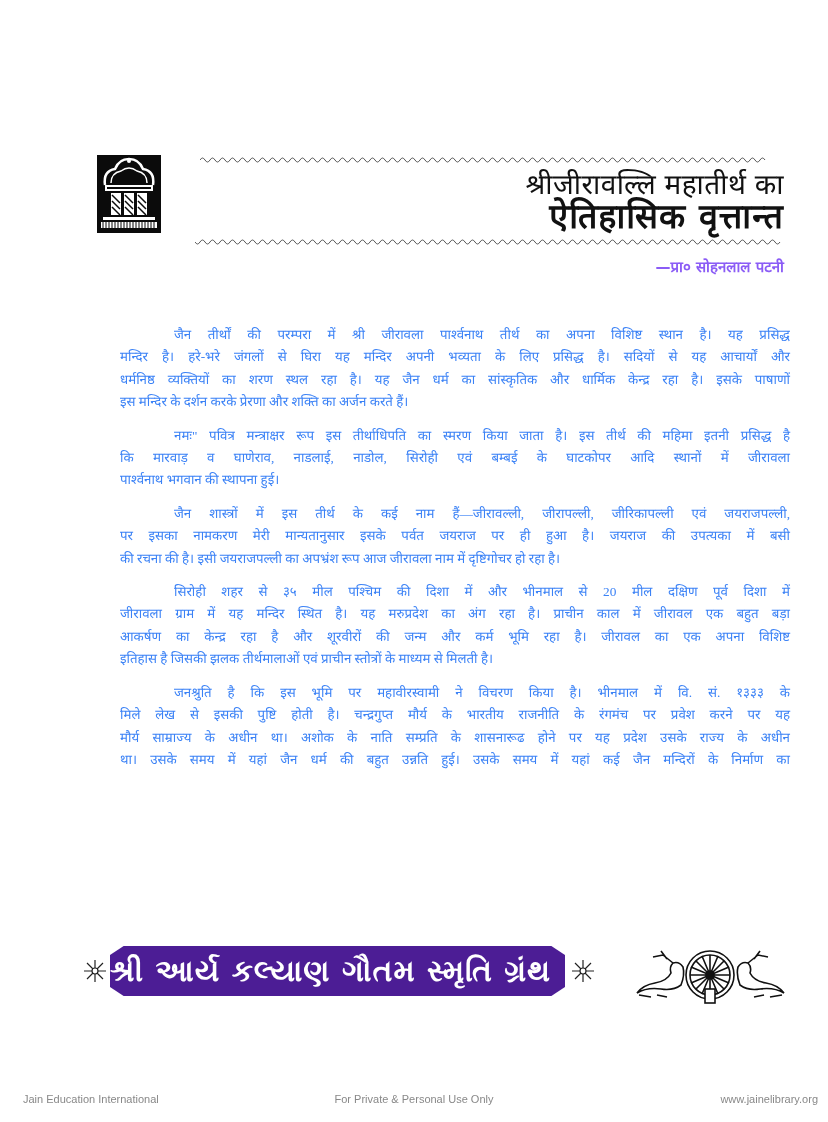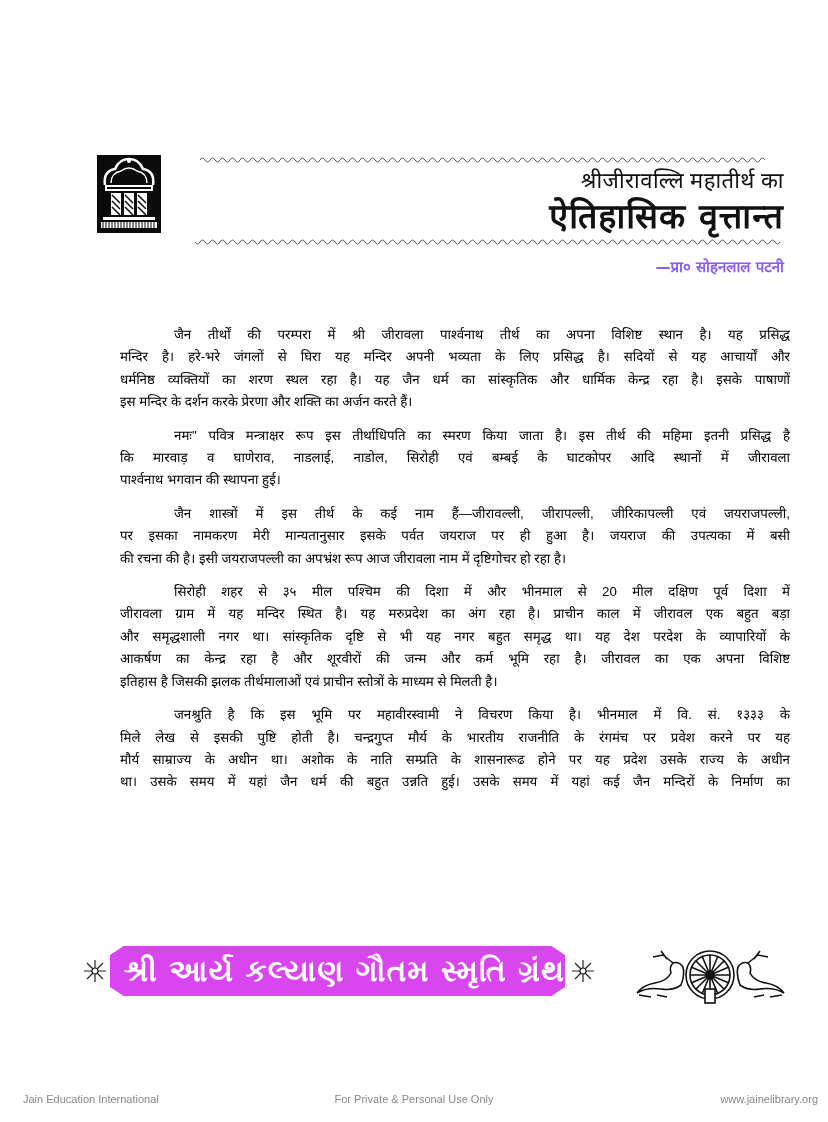--- a/index.html
+++ b/index.html
@@ -15,53 +15,53 @@
     }
     .wavy {
       position: absolute; height: 10px; overflow: hidden;
     }
     .wavy svg { display: block; }
     .wavy-top { left: 200px; top: 155px; width: 590px; }
     .wavy-bottom { left: 195px; top: 237px; width: 590px; }
 
     .subtitle {
       position: absolute; right: 44px; top: 164px;
-      font-family: Liberation Serif, serif; font-size: 22px; font-weight: normal;
+      font-family: Liberation Sans, sans-serif; font-size: 28px; font-weight: normal;
       letter-spacing: 0.5px; color: #111; white-space: nowrap;
     }
     .title {
       position: absolute; right: 44px; top: 192px;
       font-family: "DejaVu Sans", sans-serif; font-size: 34px; font-weight: bold;
       color: #111; white-space: nowrap; letter-spacing: 1px;
     }
     .author {
       position: absolute; right: 44px; top: 256px;
       font-family: "DejaVu Sans", sans-serif; font-size: 15px; font-weight: bold;
       color: #8b5cf6; white-space: nowrap;
     }
 
     
     .body-text {
       position: absolute; left: 66px; top: 324px; width: 724px;
-      font-family: Liberation Sans, sans-serif; font-size: 13.3px; line-height: 22.4px;
-      text-align: justify; color: #000000;
+      font-family: Liberation Serif, serif; font-size: 13.3px; line-height: 22.4px;
+      text-align: justify; color: #3b82f6;
     }
     .para { margin: 0 0 11px 0; text-indent: 54px; }
     .line { display: block; text-align: justify; text-align-last: justify; white-space: nowrap; }
     .line.last { text-align-last: left; }
     .para .line:first-child { padding-left: 54px; }
 
     
     .banner {
       position: absolute; left: 82px; top: 940px; width: 520px; height: 64px;
     }
     .banner-box {
       position: absolute; left: 28px; top: 6px; width: 455px; height: 50px;
-      background: #d946ef; border-radius: 2px;
-      display: flex; align-items: center; justify-content: flex-end;
+      background: #4c1d95; border-radius: 2px;
+      display: flex; align-items: center; justify-content: flex-start;
       clip-path: polygon(0 18%, 3% 0, 97% 0, 100% 18%, 100% 82%, 97% 100%, 3% 100%, 0 82%);
     }
     .banner-text {
       color: #fff; font-family: "DejaVu Sans", sans-serif; font-weight: bold;
       font-size: 30px; letter-spacing: 1px; white-space: nowrap;
     }
     .flower { position: absolute; top: 18px; width: 26px; height: 26px; }
     .flower-left { left: 0px; }
     .flower-right { left: 488px; }
 
@@ -131,21 +131,20 @@
       <span class="line last">पार्श्वनाथ भगवान की स्थापना हुई।</span>
     </div>
     <div class="para">
       <span class="line">जैन शास्त्रों में इस तीर्थ के कई नाम हैं—जीरावल्ली, जीरापल्ली, जीरिकापल्ली एवं जयराजपल्ली,</span>
       <span class="line">पर इसका नामकरण मेरी मान्यतानुसार इसके पर्वत जयराज पर ही हुआ है। जयराज की उपत्यका में बसी</span>
       <span class="line last">की रचना की है। इसी जयराजपल्ली का अपभ्रंश रूप आज जीरावला नाम में दृष्टिगोचर हो रहा है।</span>
     </div>
     <div class="para">
       <span class="line">सिरोही शहर से ३५ मील पश्चिम की दिशा में और भीनमाल से 20 मील दक्षिण पूर्व दिशा में</span>
       <span class="line">जीरावला ग्राम में यह मन्दिर स्थित है। यह मरुप्रदेश का अंग रहा है। प्राचीन काल में जीरावल एक बहुत बड़ा</span>
-      <span class="line">और समृद्धशाली नगर था। सांस्कृतिक दृष्टि से भी यह नगर बहुत समृद्ध था। यह देश परदेश के व्यापारियों के</span>
       <span class="line">आकर्षण का केन्द्र रहा है और शूरवीरों की जन्म और कर्म भूमि रहा है। जीरावल का एक अपना विशिष्ट</span>
       <span class="line last">इतिहास है जिसकी झलक तीर्थमालाओं एवं प्राचीन स्तोत्रों के माध्यम से मिलती है।</span>
     </div>
     <div class="para">
       <span class="line">जनश्रुति है कि इस भूमि पर महावीरस्वामी ने विचरण किया है। भीनमाल में वि. सं. १३३३ के</span>
       <span class="line">मिले लेख से इसकी पुष्टि होती है। चन्द्रगुप्त मौर्य के भारतीय राजनीति के रंगमंच पर प्रवेश करने पर यह</span>
       <span class="line">मौर्य साम्राज्य के अधीन था। अशोक के नाति सम्प्रति के शासनारूढ होने पर यह प्रदेश उसके राज्य के अधीन</span>
       <span class="line">था। उसके समय में यहां जैन धर्म की बहुत उन्नति हुई। उसके समय में यहां कई जैन मन्दिरों के निर्माण का</span>
     </div>
   </div>

